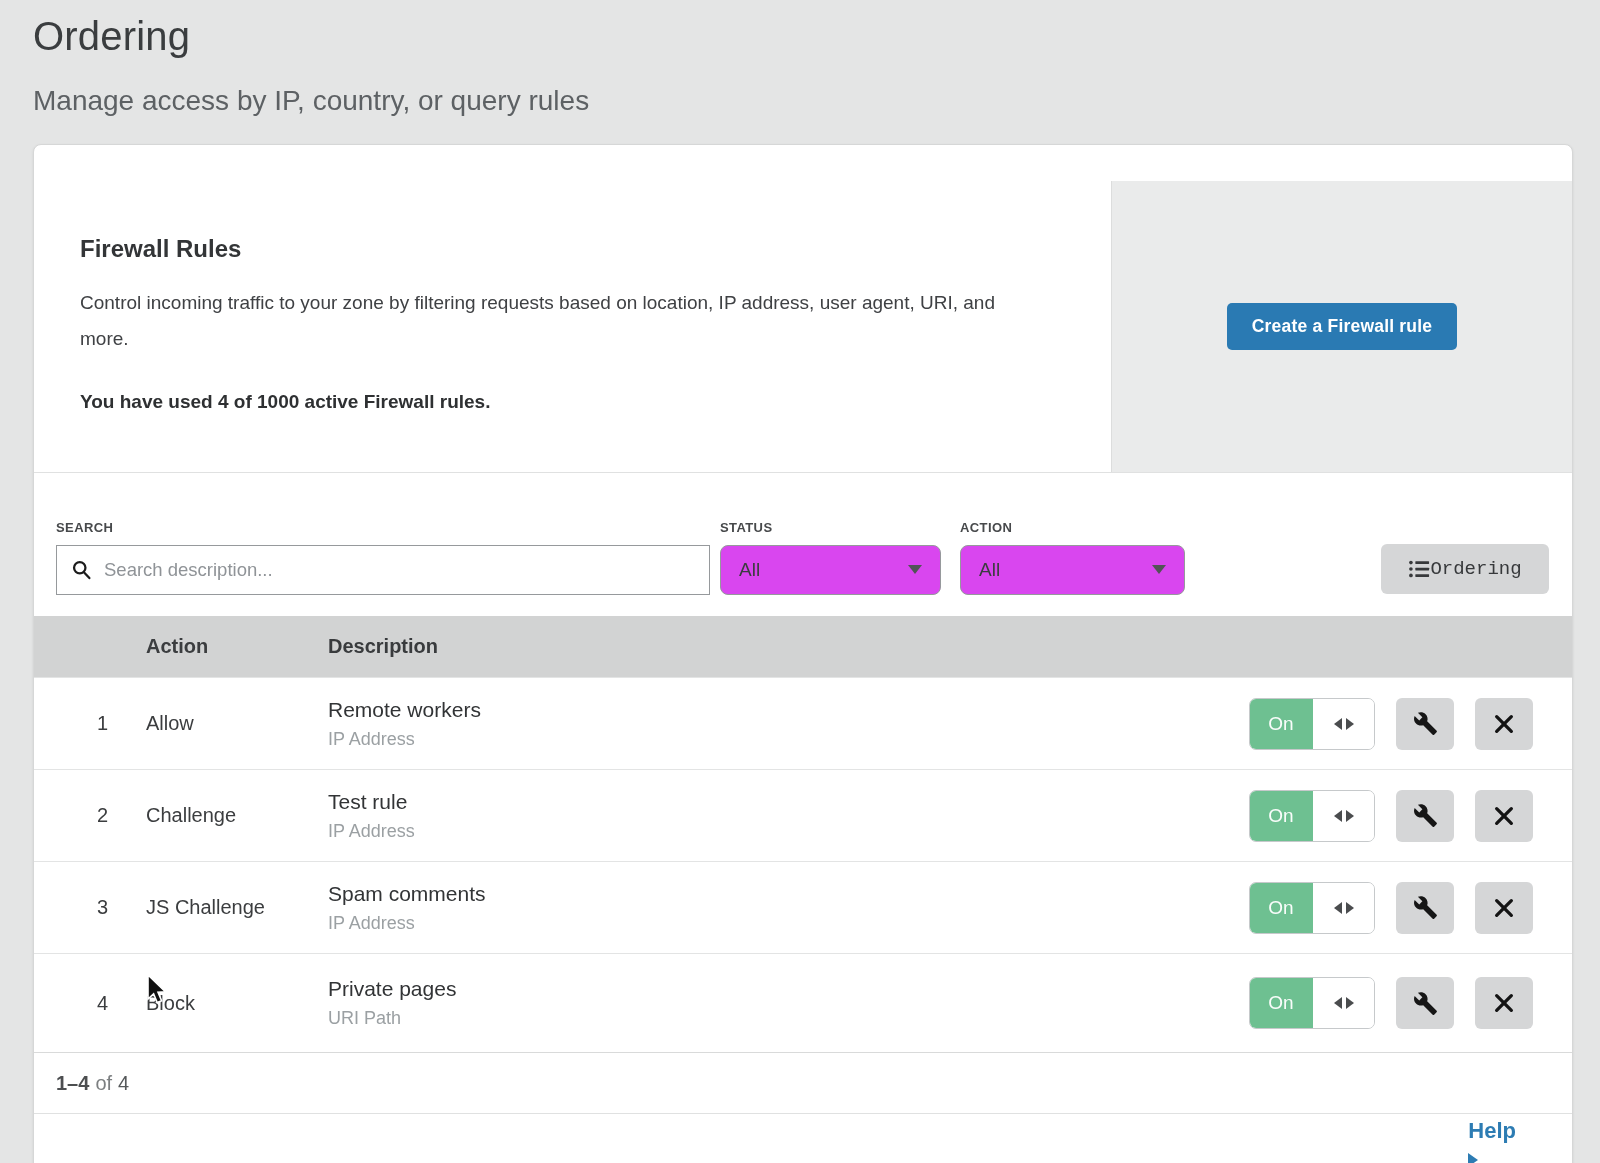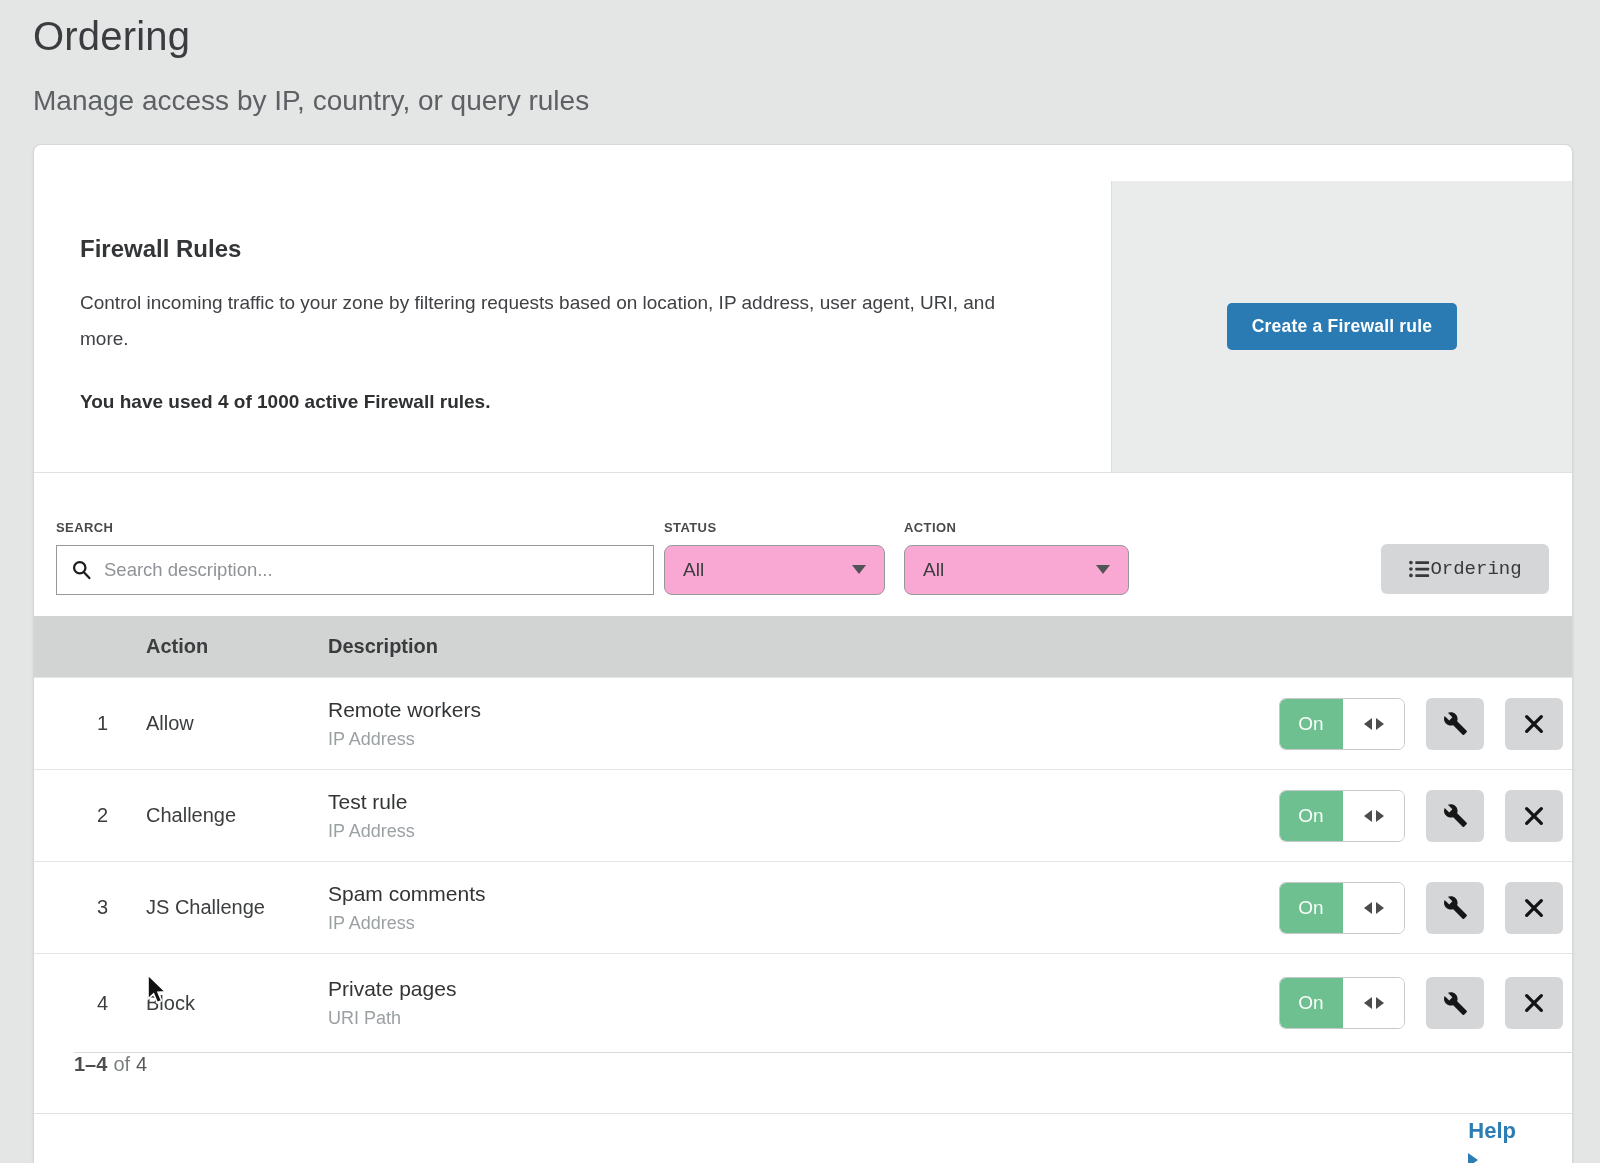--- a/index.html
+++ b/index.html
@@ -63,36 +63,36 @@
     display: flex; align-items: center;
     padding: 25px 23px 0 22px;
     height: 143px;
   }
   .filter-group { display: flex; flex-direction: column; }
   .filter-label {
     font-size: 13px; font-weight: 700; color: #47494b;
     letter-spacing: 0.4px; margin-bottom: 10px;
   }
   .search-box {
-    width: 598px; height: 50px;
+    width: 654px; height: 50px;
     border: 1.5px solid #96999c; border-radius: 0;
     display: flex; align-items: center;
     padding: 0 14px; background: #fff;
   }
   .search-box svg { flex: 0 0 auto; }
   .search-box input {
     border: none; outline: none; flex: 1;
     font-family: inherit; font-size: 18.5px; color: #333;
     margin-left: 10px; background: transparent;
   }
   .search-box input::placeholder { color: #8f9397; }
 
   .select {
     height: 50px; border: 1.5px solid #96999c; border-radius: 8px;
-    background: #f9a8d4; display: flex; align-items: center;
+    background: #d946ef; display: flex; align-items: center;
     justify-content: space-between; padding: 0 18px;
     font-size: 19px; color: #3a3c3e; cursor: pointer;
   }
   .select-status { width: 221px; margin-left: 10px; }
   .select-action { width: 225px; margin-left: 19px; }
   .sel-caret {
     width: 0; height: 0;
     border-left: 7px solid transparent; border-right: 7px solid transparent;
     border-top: 9px solid #515456;
   }
@@ -124,21 +124,21 @@
     height: 92px; background: #fff;
     border-top: 1px solid #e3e4e4;
   }
   .rule-row:first-of-type { border-top: none; }
   .rule-row.last { height: 99px; }
   .desc-main { font-size: 21px; color: #323436; }
   .desc-sub  { font-size: 18px; color: #9ba0a3; margin-top: 7px; }
 
   .row-controls {
     display: flex; align-items: center; gap: 21px;
-    padding-right: 9px; flex: 0 0 auto;
+    padding-right: 39px; flex: 0 0 auto;
   }
   .toggle {
     width: 126px; height: 52px;
     border-radius: 7px; overflow: hidden;
     display: flex; cursor: pointer;
     border: 1px solid #c6c9cb;
     background: #fff;
   }
   .toggle-on {
     width: 64px; background: #6ec091;
@@ -156,25 +156,25 @@
 
   .icon-btn {
     width: 58px; height: 52px;
     background: #d5d6d7; border: none; border-radius: 6px;
     display: flex; align-items: center; justify-content: center;
     cursor: pointer; padding: 0;
   }
 
   
   .pagination {
-    height: 61px; display: flex; 
-    font-size: 20px;
+    height: 61px; display: flex; align-items: center;
+    padding-left: 22px; font-size: 20px;
     border-top: 1px solid #d9dadа;
     border-top: 1px solid #d9dada;
-    background: #fff; gap: 6px; margin-left: 40px;
+    background: #fff; gap: 6px;
   }
   .pagination .range { font-weight: 700; color: #4c4e50; }
   .pagination .of    { color: #7c7f81; }
   .pagination .total { color: #55585a; font-weight: 400; }
 
   .help-row {
     height: 58px; border-top: 1px solid #e0e1e1;
     display: flex; align-items: center; justify-content: flex-end;
     padding-right: 56px; background: #fff;
   }

